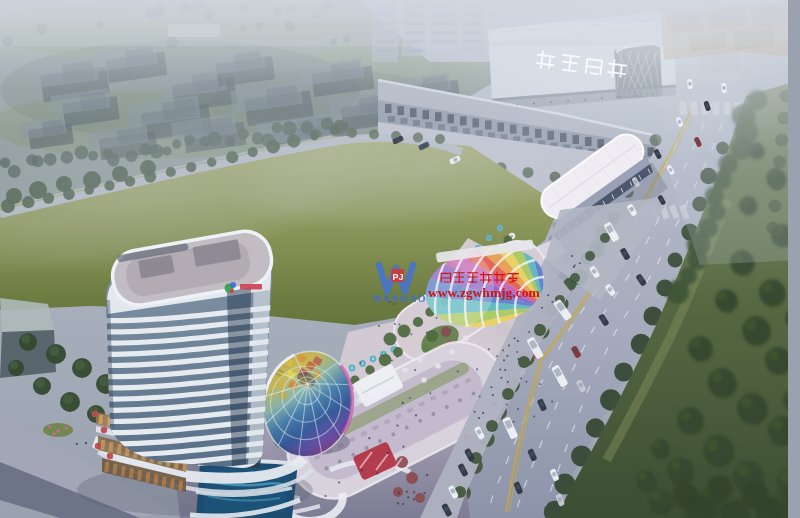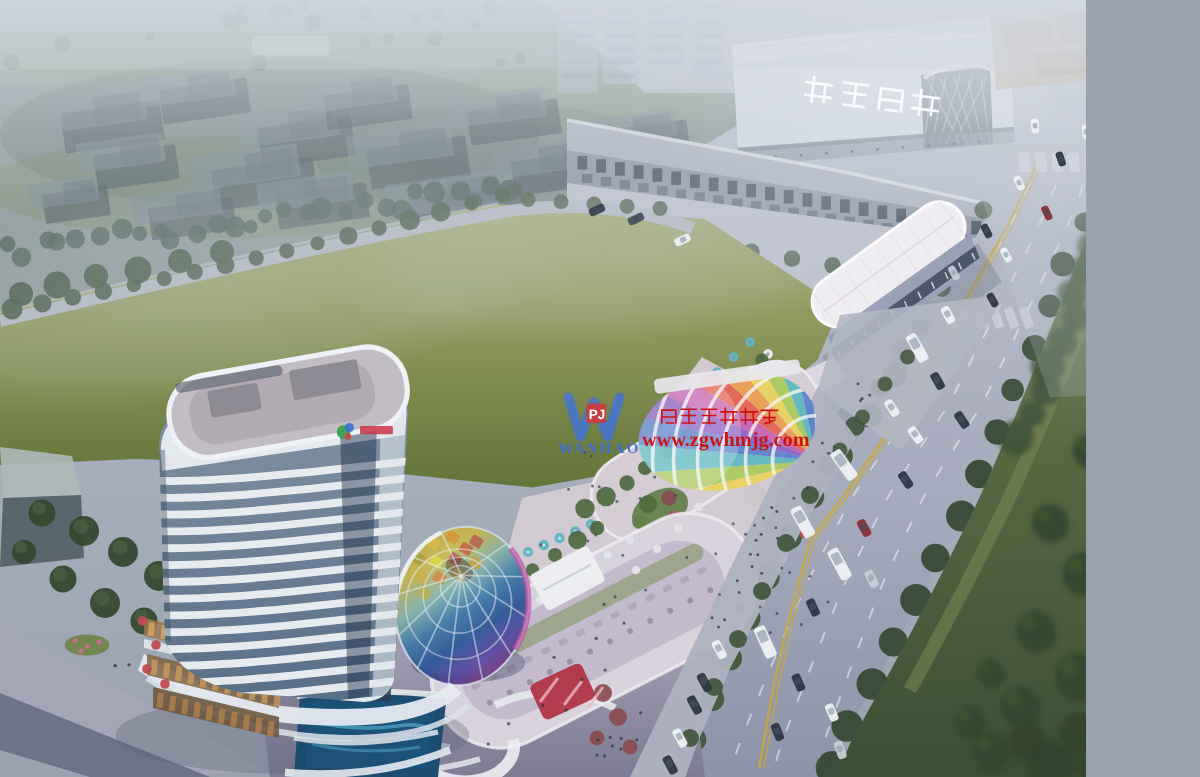--- a/index.html
+++ b/index.html
@@ -1,15 +1,15 @@
 <!DOCTYPE html>
 <html><head><meta charset="utf-8">
 <style>
 html,body{margin:0;padding:0;background:#9aa2b0;}
-#c{position:relative;width:724px;height:518px;overflow:hidden;font-family:"Liberation Sans",sans-serif;}
+#c{position:relative;width:788px;height:518px;overflow:hidden;font-family:"Liberation Sans",sans-serif;}
 </style></head>
 <body>
 <div id="c">
 <svg width="800" height="518" viewBox="0 0 800 518" xmlns="http://www.w3.org/2000/svg">
 <defs>
 <linearGradient id="sky" x1="0" y1="0" x2="0" y2="1">
  <stop offset="0" stop-color="#b6bfcc"></stop>
  <stop offset="0.5" stop-color="#a9b1bf"></stop>
  <stop offset="1" stop-color="#9aa2b0"></stop>
 </linearGradient>

